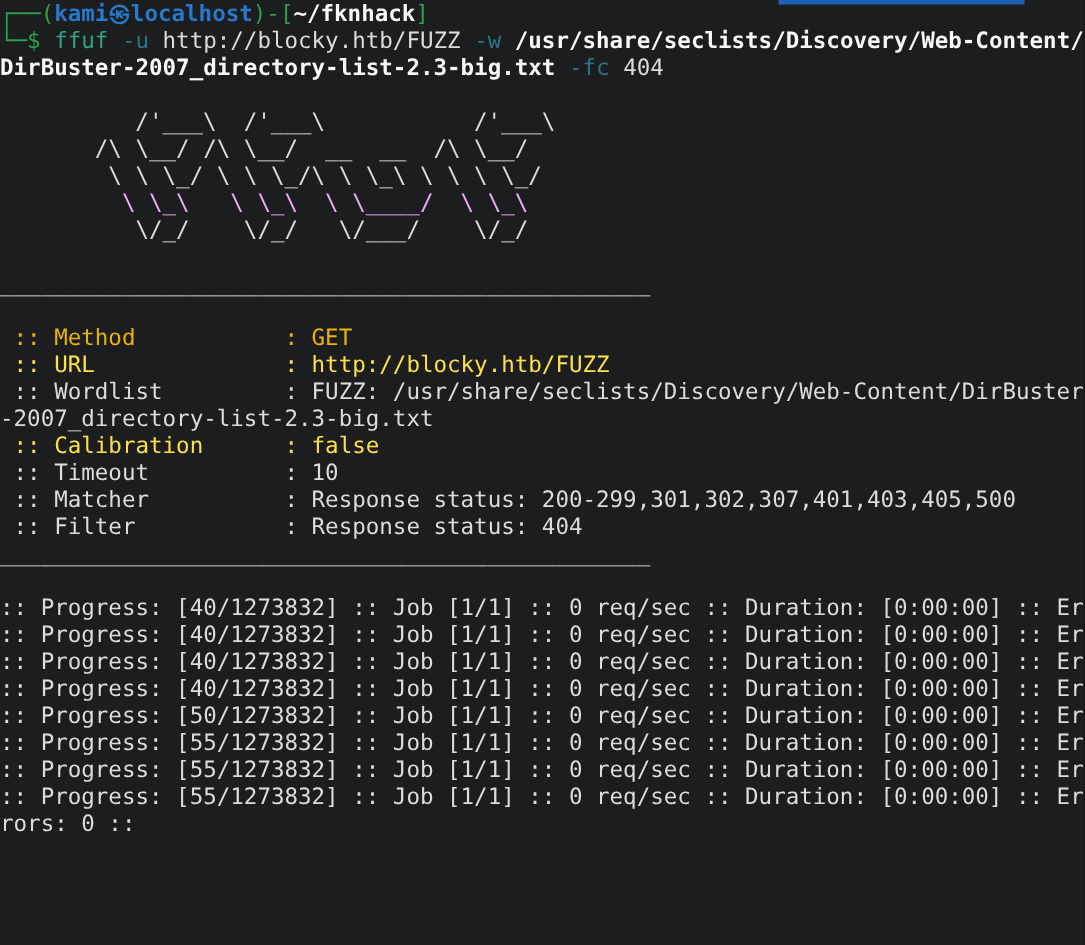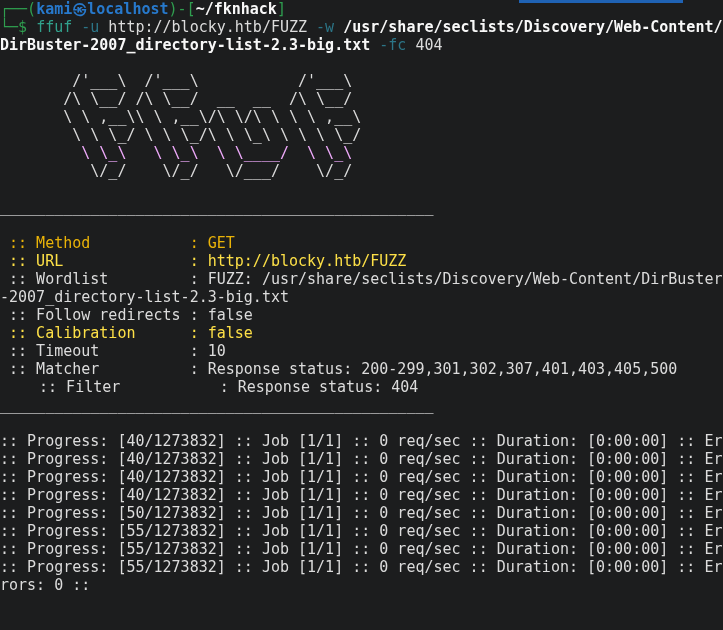--- a/index.html
+++ b/index.html
@@ -37,38 +37,36 @@
 </style>
 </head>
 <body>
 
 <div class="terminal">
   <div class="lines" id="lines">
       <div class="line"><span style="color: rgb(47, 158, 79);">┌──(</span><span style="color: rgb(39, 121, 204); font-weight: bold;">kami㉿localhost</span><span style="color: rgb(47, 158, 79);">)-[</span><span style="color: rgb(248, 248, 248); font-weight: bold;">~/fknhack</span><span style="color: rgb(47, 158, 79);">]</span></div>
       <div class="line"><span style="color: rgb(47, 158, 79);">└─$</span><span style="color: rgb(220, 220, 220);"> </span><span style="color: rgb(49, 161, 140);">ffuf</span><span style="color: rgb(220, 220, 220);"> </span><span style="color: rgb(44, 117, 135);">-u</span><span style="color: rgb(220, 220, 220);"> http://blocky.htb/FUZZ </span><span style="color: rgb(44, 117, 135);">-w</span><span style="color: rgb(220, 220, 220);"> </span><span style="color: rgb(248, 248, 248); font-weight: bold;">/usr/share/seclists/Discovery/Web-Content/</span></div>
       <div class="line"><span style="color: rgb(248, 248, 248); font-weight: bold;">DirBuster-2007_directory-list-2.3-big.txt</span><span style="color: rgb(220, 220, 220);"> </span><span style="color: rgb(44, 117, 135);">-fc</span><span style="color: rgb(220, 220, 220);"> 404</span></div>
       <div class="line">&nbsp;</div>
-      <div class="line"><span style="color: rgb(220, 220, 220);">        /'___\  /'___\           /'___\</span></div>
+      <div class="line"><span style="color: rgb(220, 220, 220); padding-left: 18px;">        /'___\  /'___\           /'___\</span></div>
       <div class="line"><span style="color: rgb(220, 220, 220);">       /\ \__/ /\ \__/  __  __  /\ \__/</span></div>
-      <div class="line"><span style="color: rgb(220, 220, 220);">       \ \ ,__\\ \ ,__\/\ \/\ \ \ \ ,__\</span></div>
       <div class="line"><span style="color: rgb(220, 220, 220);">        \ \ \_/ \ \ \_/\ \ \_\ \ \ \ \_/</span></div>
       <div class="line"><span style="color: #f0abfc;">         \ \_\   \ \_\  \ \____/  \ \_\</span></div>
       <div class="line"><span style="color: rgb(220, 220, 220);">          \/_/    \/_/   \/___/    \/_/</span></div>
       <div class="line">&nbsp;</div>
       <div class="line"><span style="color: rgb(220, 220, 220);">________________________________________________</span></div>
       <div class="line">&nbsp;</div>
       <div class="line"><span style="color: #eab308;"> :: Method           : GET</span></div>
       <div class="line"><span style="color: #fde047;"> :: URL              : http://blocky.htb/FUZZ</span></div>
       <div class="line"><span style="color: rgb(220, 220, 220);"> :: Wordlist         : FUZZ: /usr/share/seclists/Discovery/Web-Content/DirBuster</span></div>
       <div class="line"><span style="color: rgb(220, 220, 220);">-2007_directory-list-2.3-big.txt</span></div>
-      <div class="line"><span style="color: rgb(220, 220, 220);"> :: Follow redirects : false</span></div>
       <div class="line"><span style="color: #fde047;"> :: Calibration      : false</span></div>
       <div class="line"><span style="color: rgb(220, 220, 220);"> :: Timeout          : 10</span></div>
       <div class="line"><span style="color: rgb(220, 220, 220);"> :: Matcher          : Response status: 200-299,301,302,307,401,403,405,500</span></div>
-      <div class="line"><span style="color: rgb(220, 220, 220); padding-left: 30px;"> :: Filter           : Response status: 404</span></div>
+      <div class="line"><span style="color: rgb(220, 220, 220);"> :: Filter           : Response status: 404</span></div>
       <div class="line"><span style="color: rgb(220, 220, 220);">________________________________________________</span></div>
       <div class="line">&nbsp;</div>
       <div class="line"><span style="color: rgb(220, 220, 220);">:: Progress: [40/1273832] :: Job [1/1] :: 0 req/sec :: Duration: [0:00:00] :: Er</span></div>
       <div class="line"><span style="color: rgb(220, 220, 220);">:: Progress: [40/1273832] :: Job [1/1] :: 0 req/sec :: Duration: [0:00:00] :: Er</span></div>
       <div class="line"><span style="color: rgb(220, 220, 220);">:: Progress: [40/1273832] :: Job [1/1] :: 0 req/sec :: Duration: [0:00:00] :: Er</span></div>
       <div class="line"><span style="color: rgb(220, 220, 220);">:: Progress: [40/1273832] :: Job [1/1] :: 0 req/sec :: Duration: [0:00:00] :: Er</span></div>
       <div class="line"><span style="color: rgb(220, 220, 220);">:: Progress: [50/1273832] :: Job [1/1] :: 0 req/sec :: Duration: [0:00:00] :: Er</span></div>
       <div class="line"><span style="color: rgb(220, 220, 220);">:: Progress: [55/1273832] :: Job [1/1] :: 0 req/sec :: Duration: [0:00:00] :: Er</span></div>
       <div class="line"><span style="color: rgb(220, 220, 220);">:: Progress: [55/1273832] :: Job [1/1] :: 0 req/sec :: Duration: [0:00:00] :: Er</span></div>
       <div class="line"><span style="color: rgb(220, 220, 220);">:: Progress: [55/1273832] :: Job [1/1] :: 0 req/sec :: Duration: [0:00:00] :: Er</span></div>

